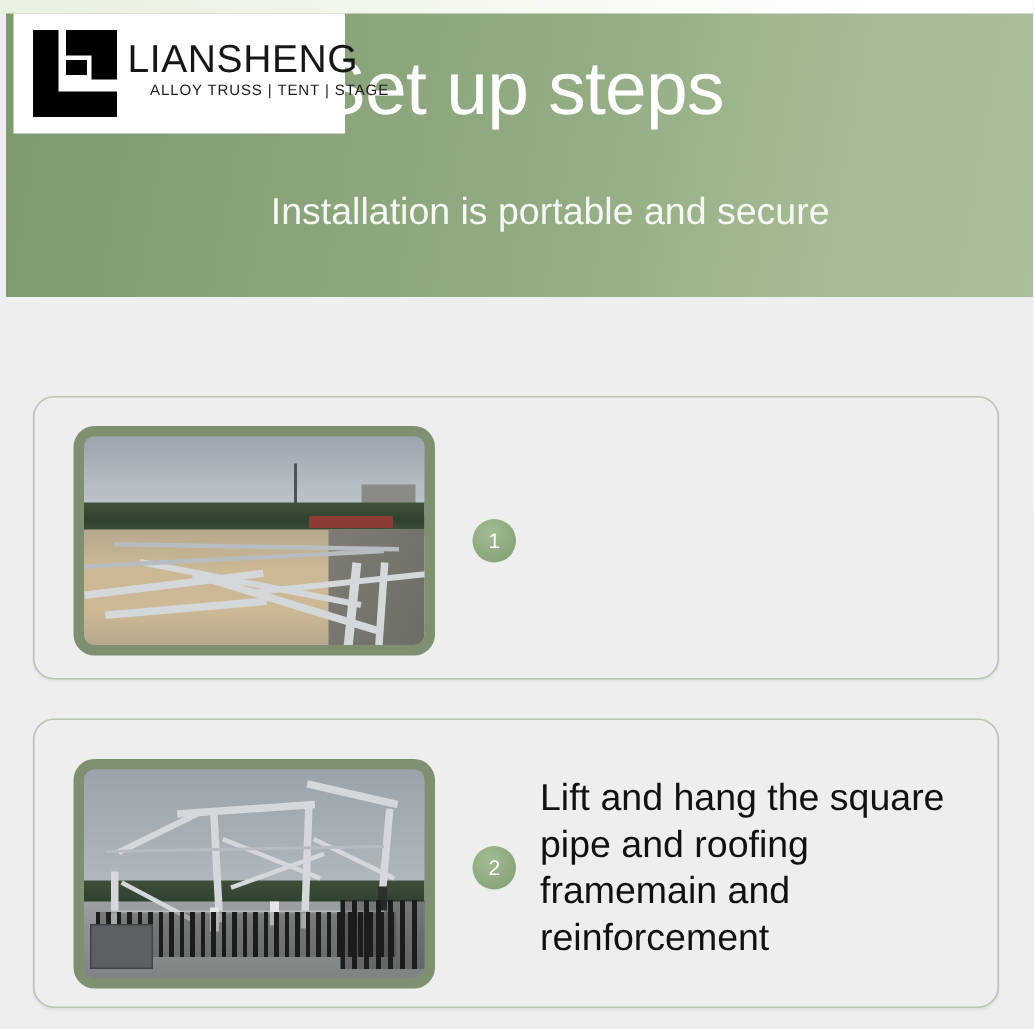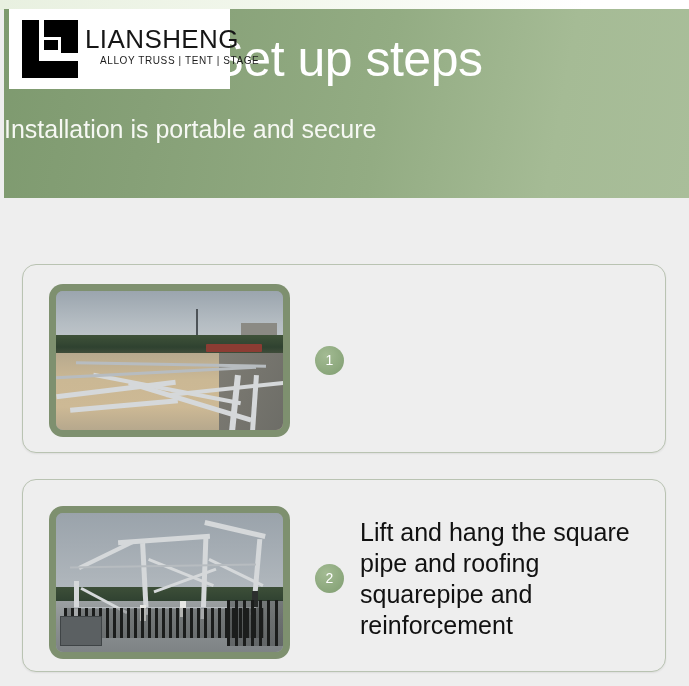--- a/index.html
+++ b/index.html
@@ -49,23 +49,23 @@
     font-size: 50px;
     font-weight: 400;
     letter-spacing: -0.5px;
     line-height: 60px;
     white-space: nowrap;
   }
 
   .header-subtitle {
     position: absolute;
     left: 0;
-    top: 104px;
+    top: 116px;
     width: 549px;
-    text-align: left;
+    text-align: right;
     color: #f6f8f3;
     font-size: 25px;
     font-weight: 400;
     line-height: 32px;
     white-space: nowrap;
   }
 
   
   .logo-box {
     position: absolute;
@@ -303,17 +303,17 @@
         <div class="worker" style="left:84px;  top:92px;"></div>
         <div class="worker" style="left:124px; top:88px;"></div>
         <div class="worker" style="left:196px; top:78px; background:#2c2f2e;"></div>
         <div class="railing"></div>
         <div class="railing2"></div>
         <div class="crate"></div>
       </div>
     </div>
     <div class="step-row">
       <div class="badge">2</div>
-      <div class="step-text">Lift and hang the square pipe and roofing squarepipe and reinforcement</div>
+      <div class="step-text">Lift and hang the square pipe and roofing framemain and reinforcement</div>
     </div>
   </div>
 
 </div>
 
 </body></html>

